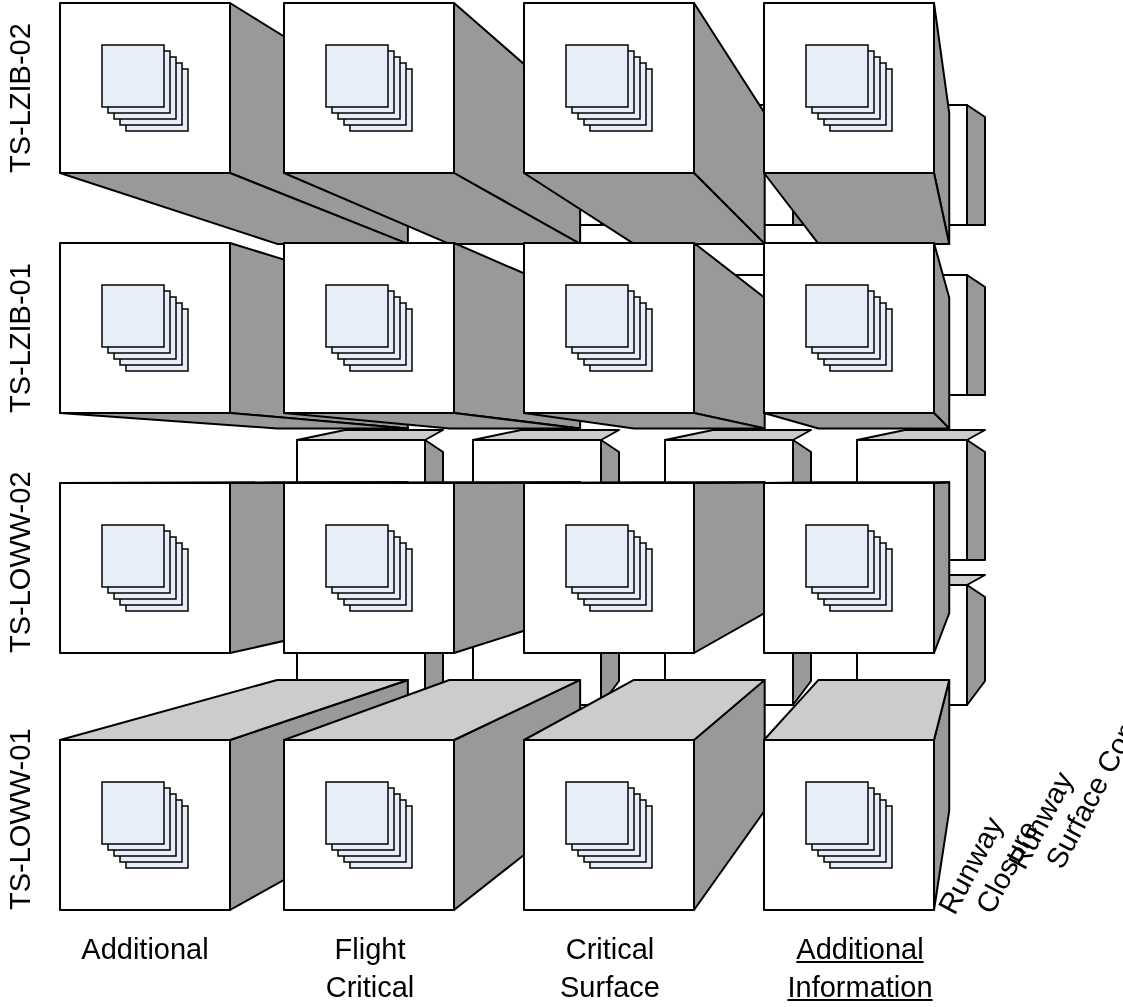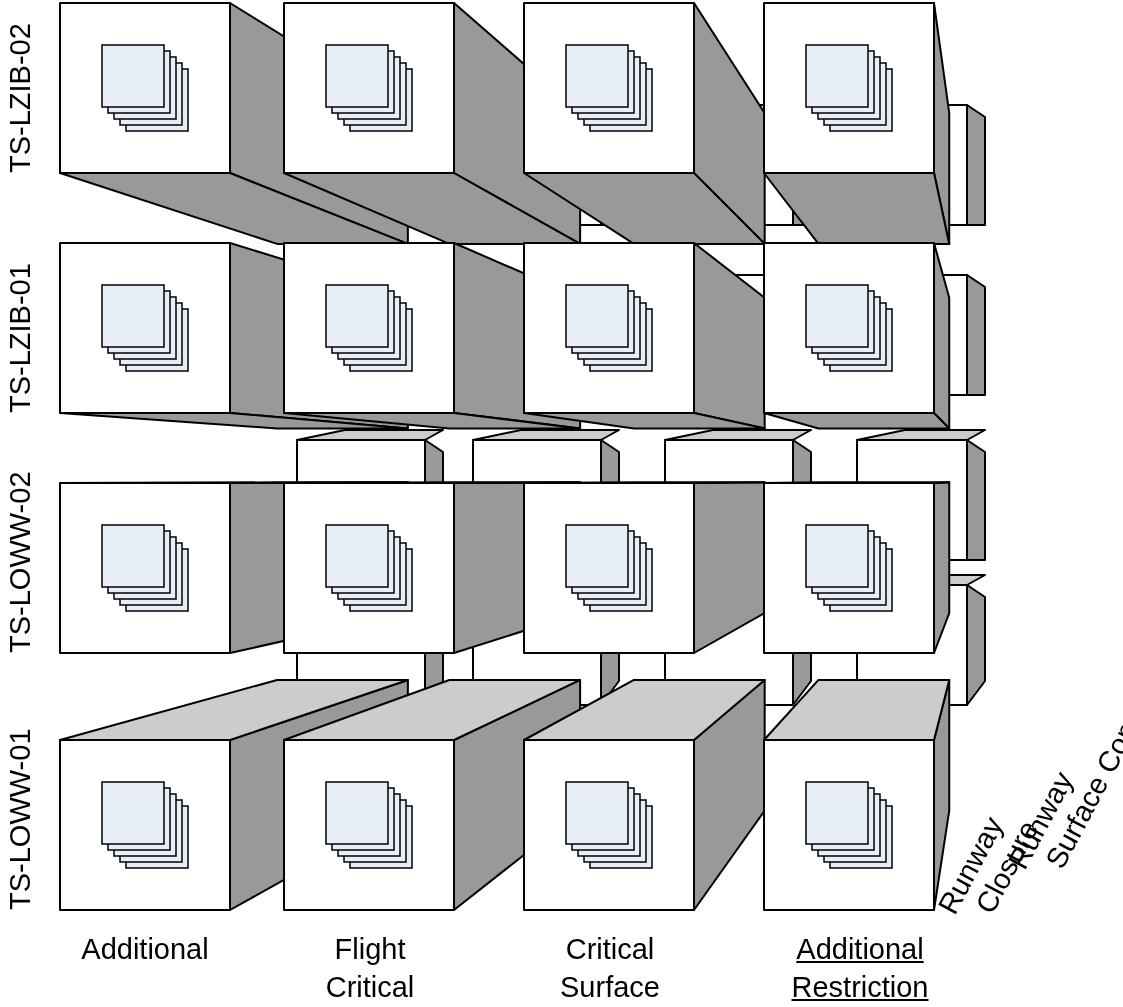--- a/index.html
+++ b/index.html
@@ -292,21 +292,21 @@
     <div class="lbl col-lbl" style="left: 270px; top: 930px;">
       <div>Flight</div>
       <div>Critical</div>
     </div>
     <div class="lbl col-lbl" style="left: 510px; top: 930px;">
       <div>Critical</div>
       <div>Surface</div>
     </div>
     <div class="lbl col-lbl" style="left: 760px; top: 930px; text-decoration: underline;">
       <div>Additional</div>
-      <div>Restriction</div>
+      <div>Information</div>
     </div>
     <div class="lbl depth-lbl" style="left: 990px; top: 869px; font-style: normal;">
       <div>Runway</div>
       <div style="padding-left: 18px;">Closure</div>
     </div>
     <div class="lbl depth-lbl" style="left: 1060px; top: 824px; font-style: normal;">
       <div>Runway</div>
       <div style="padding-left: 18px;">Surface Condition</div>
     </div>
   </div>

